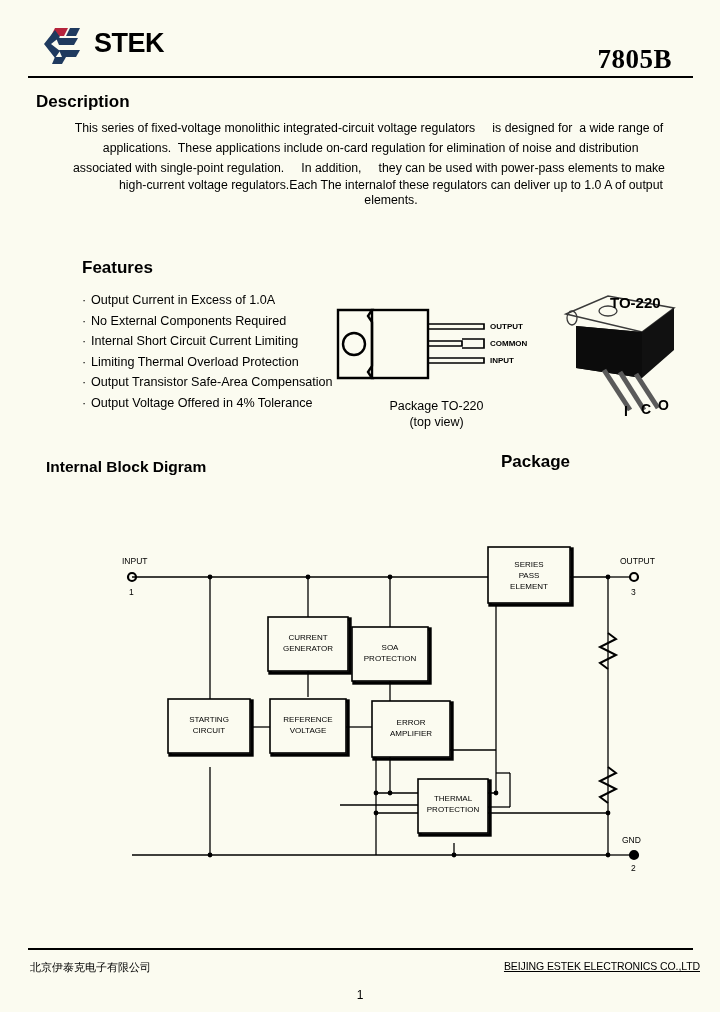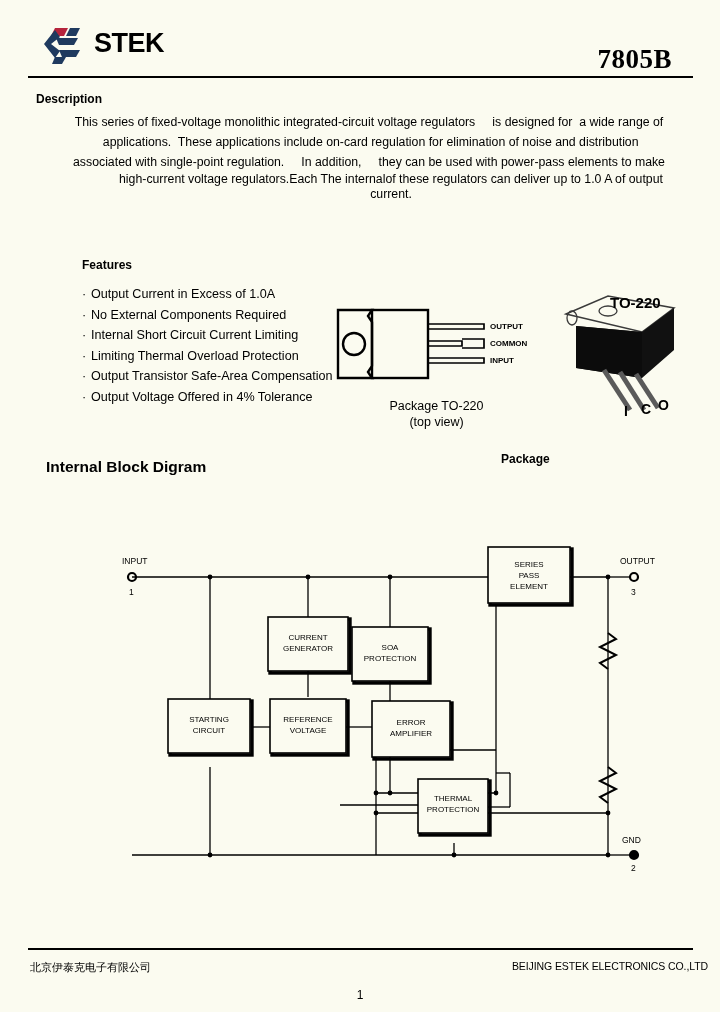--- a/index.html
+++ b/index.html
@@ -55,21 +55,21 @@
   }
   .rule-top {
     position: absolute;
     left: 28px; top: 76px;
     width: 665px; height: 0;
     border-top: 2.2px solid #000;
   }
 
   
   .sec-heading {
-    font-size: 12px;
+    font-size: 17px;
     font-weight: bold;
     font-family: "Liberation Sans", sans-serif;
   }
   #description-section {
     position: absolute;
     left: 36px; top: 92px;
     width: 666px;
   }
   #description-title { margin: 0 0 6px 0; }
   .desc-line {
@@ -147,23 +147,24 @@
     border-top: 2.2px solid #000;
   }
   #footer-cn {
     position: absolute;
     left: 30px; top: 960px;
     font-size: 11px;
     font-family: "DejaVu Sans", sans-serif;
   }
   #footer-en {
     position: absolute;
-    right: 12px; top: 960px;
+    right: 20px; top: 960px;
     font-size: 10.5px;
     letter-spacing: -0.1px;
+    text-decoration: underline;
   }
   #page-number {
     position: absolute;
     left: 0; top: 988px;
     width: 720px;
     text-align: center;
     font-size: 12px;
   }
 </style>
 </head>
@@ -186,21 +187,21 @@
     <div class="part-number">7805B</div>
     <div class="rule-top"></div>
   </div>
 
   <div id="description-section">
     <div class="sec-heading" id="description-title">Description</div>
     <div class="desc-line">This series of fixed-voltage monolithic integrated-circuit voltage regulators     is designed for  a wide range of</div>
     <div class="desc-line"> applications.  These applications include on-card regulation for elimination of noise and distribution</div>
     <div class="desc-line">associated with single-point regulation.     In addition,     they can be used with power-pass elements to make</div>
     <div class="desc-line tight">high-current voltage regulators.Each The internalof these regulators can deliver up to 1.0 A of output</div>
-    <div class="desc-line tight">current.</div>
+    <div class="desc-line tight">elements.</div>
   </div>
 
   <div id="features-section">
     <div class="sec-heading" id="features-title">Features</div>
     <div class="feature-item">
       <span class="feature-bullet">·</span><span>Output Current in Excess of 1.0A</span>
     </div>
     <div class="feature-item">
       <span class="feature-bullet">·</span><span>No External Components Required</span>
     </div>

